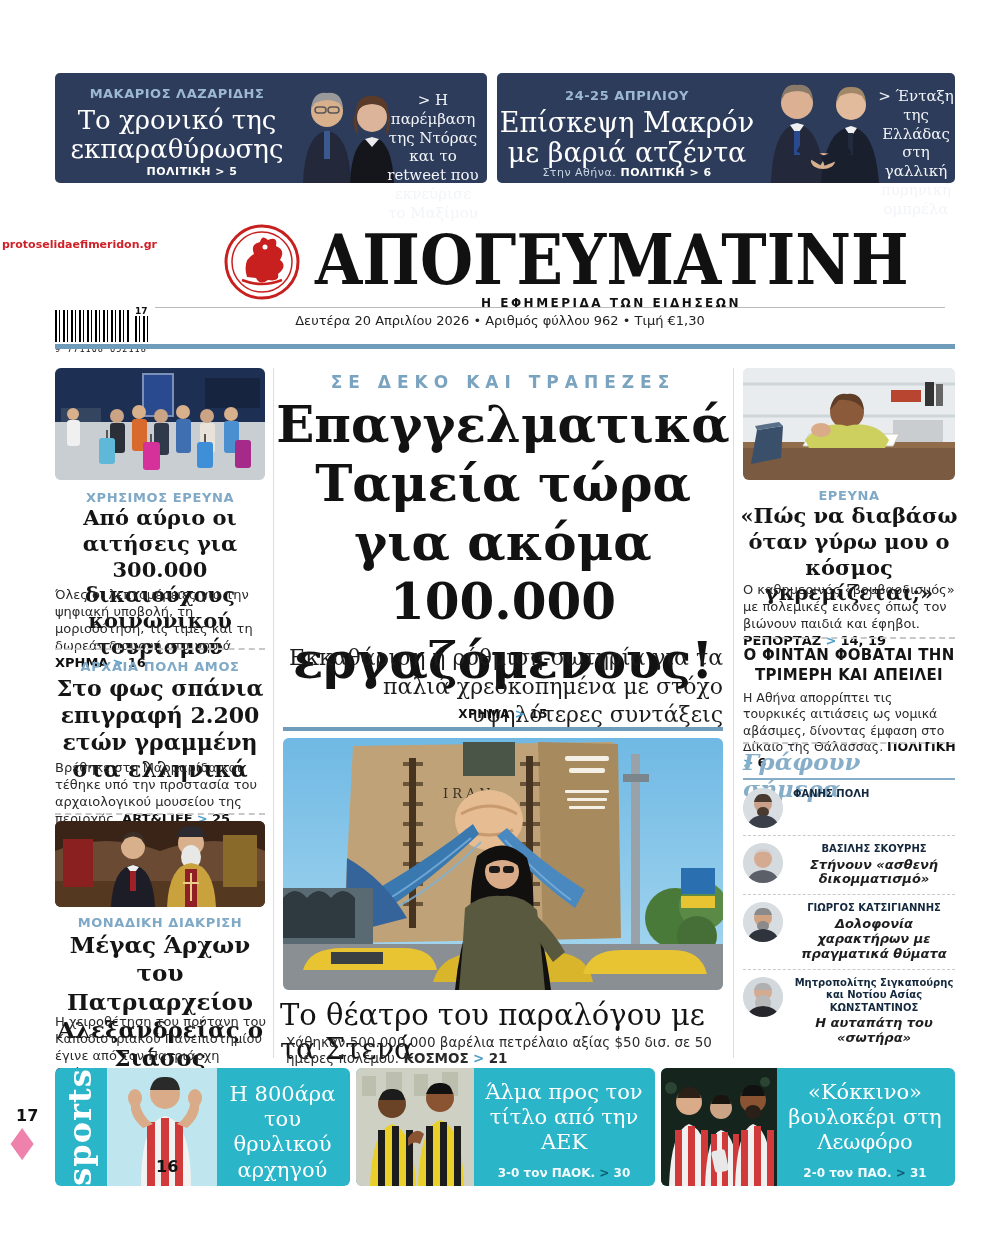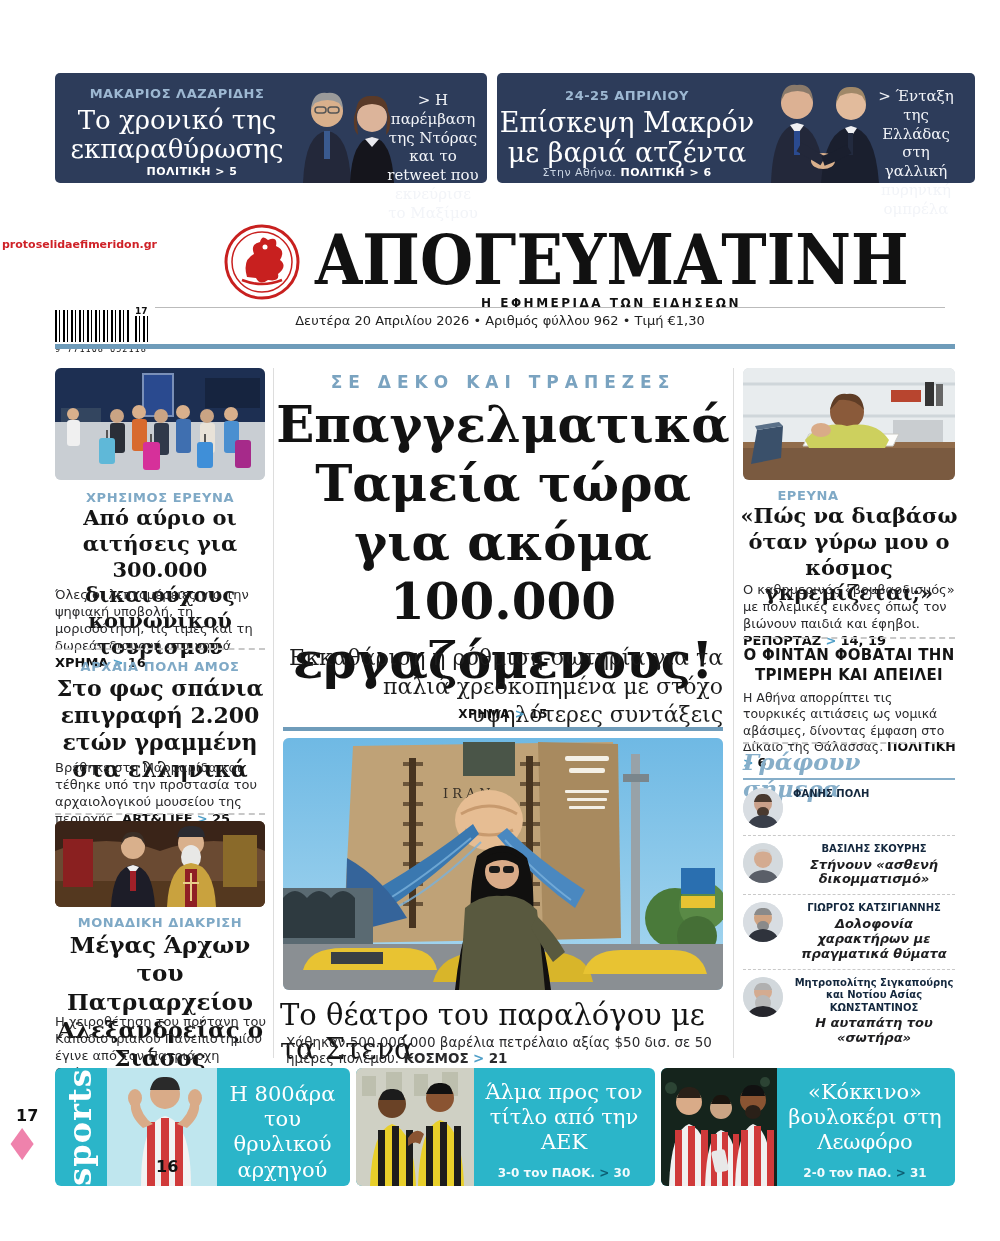--- a/index.html
+++ b/index.html
@@ -80,21 +80,21 @@
         <path d="M61 38 Q59 14 77 15 Q95 14 93 38 Q93 24 77 23 Q61 24 61 38 Z" fill="#5a3a28"></path>
         <path d="M59 36 Q58 50 63 54 L61 30 Z" fill="#5a3a28"></path>
           <path d="M95 36 Q96 50 91 54 L93 30 Z" fill="#5a3a28"></path>
         <path d="M55 102 Q57 58 77 56 Q97 58 99 102 Z" fill="#15151c"></path>
         <path d="M70 58 L77 66 L84 58 L77 56 Z" fill="#e9e9ee"></path>
       </svg>
     </div>
     <div class="abs b-note serif" style="left:330px;top:18px;width:96px;">&gt; Η παρέμβαση της Ντόρας και το retweet που εκνεύρισε το Μαξίμου</div>
   </div>
 
-  <div class="abs banner" style="left:497px;top:73px;width:458px;height:110px;padding-left:20px;">
+  <div class="abs banner" style="left:497px;top:73px;width:458px;height:110px;">
     <div class="abs b-kicker" style="left:10px;top:15px;width:240px;">24-25 ΑΠΡΙΛΙΟΥ</div>
     <div class="abs b-title serif" style="left:0px;top:35px;width:260px;font-size:27px;">Επίσκεψη Μακρόν με βαριά ατζέντα</div>
     <div class="abs b-section" style="left:0px;top:93px;width:260px;">
       <span style="font-weight:normal;color:#c9d4e2;">Στην Αθήνα.</span>
       <span>ΠΟΛΙΤΙΚΗ &gt; 6</span>
     </div>
     <div class="abs" style="left:262px;top:4px;width:126px;height:106px;">
       <svg width="126" height="106" viewBox="0 0 126 106">
         <circle cx="38" cy="26" r="16" fill="#dcb193"></circle>
         <path d="M22 24 Q24 6 38 8 Q53 6 54 24 L50 17 Q39 11 26 17 Z" fill="#8a7a6a"></path>
@@ -326,21 +326,21 @@
       <line x1="108" y1="67" x2="104" y2="78" stroke="#c9c9c4"></line>
       <circle cx="104" cy="44" r="17" fill="#8a5a3a"></circle>
       <path d="M87 42 Q90 24 104 26 Q119 24 121 42 Q112 30 96 32 Z" fill="#5f3d26"></path>
       <path d="M62 72 Q80 52 104 58 Q132 52 146 72 L142 80 L66 80 Z" fill="#cdd05e"></path>
       <ellipse cx="78" cy="62" rx="10" ry="7" fill="#d9ab88"></ellipse>
       <path d="M8 96 L38 90 L40 58 L14 62 Z" fill="#3a506a"></path>
         <path d="M14 62 L40 58 L36 54 L12 58 Z" fill="#5a7088"></path>
     </svg>
   </div>
 
-  <div class="abs kicker" style="left:702px;top:488px;width:212px;">ΕΡΕΥΝΑ</div>
+  <div class="abs kicker" style="left:743px;top:488px;width:212px;">ΕΡΕΥΝΑ</div>
   <div class="abs h-serif serif" style="left:738px;top:503px;width:222px;">«Πώς να διαβάσω όταν γύρω μου ο κόσμος γκρεμίζεται;»</div>
   <div class="abs body-txt" style="left:743px;top:582px;width:214px;">
     <span>Ο καθημερινός «βομβαρδισμός» με πολεμικές εικόνες όπως τον βιώνουν παιδιά και έφηβοι.</span>
     <b>ΡΕΠΟΡΤΑΖ</b> <span class="arr">&gt;</span> <b>14, 19</b>
   </div>
   <div class="abs dash" style="left:743px;top:637px;width:212px;"></div>
 
   <div class="abs caps-head" style="left:743px;top:646px;width:212px;">Ο ΦΙΝΤΑΝ ΦΟΒΑΤΑΙ ΤΗΝ ΤΡΙΜΕΡΗ ΚΑΙ ΑΠΕΙΛΕΙ</div>
   <div class="abs body-txt" style="left:743px;top:690px;width:214px;font-size:12.5px;">
     <span>Η Αθήνα απορρίπτει τις τουρκικές αιτιάσεις ως νομικά αβάσιμες, δίνοντας έμφαση στο Δίκαιο της Θάλασσας.</span>

